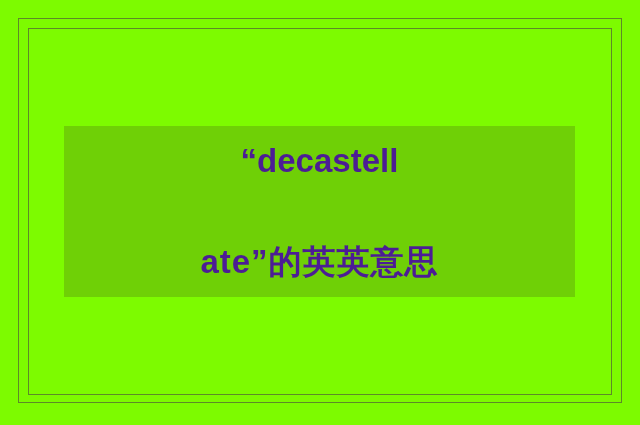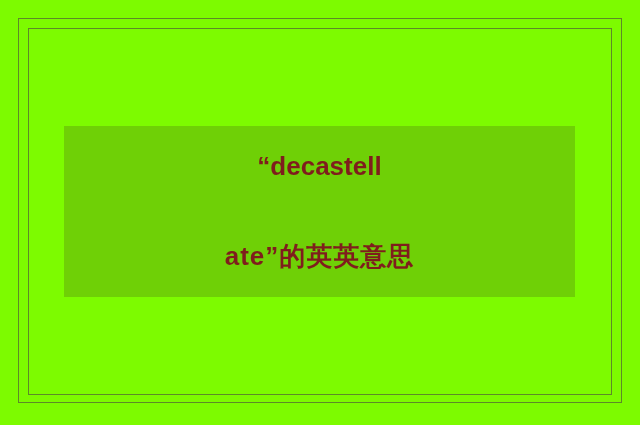--- a/index.html
+++ b/index.html
@@ -54,22 +54,22 @@
     display: flex;
     flex-direction: column;
     align-items: center;
     justify-content: center;
     box-sizing: border-box;
   }
 
   .headline {
     margin: 0;
     padding: 0;
-    color: #7f1d1d;
-    font-size: 26px;
+    color: #4c1d95;
+    font-size: 33px;
     font-weight: bold;
     line-height: 1.6;
     text-align: center;
     letter-spacing: 0px;
     white-space: nowrap;
     font-family: "Liberation Sans", "DejaVu Sans", sans-serif;
   }
   .headline .line {
     display: block;
   }

